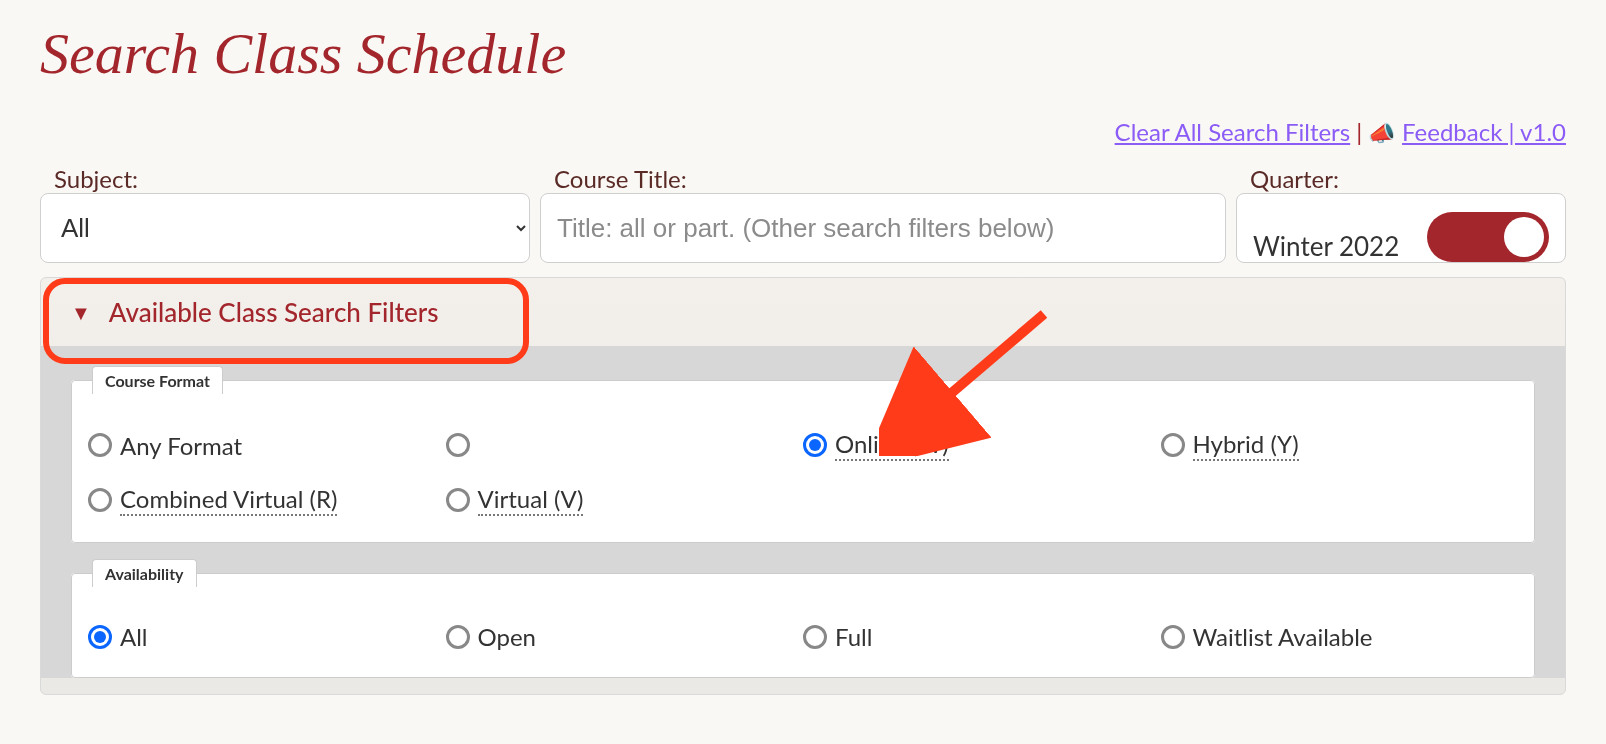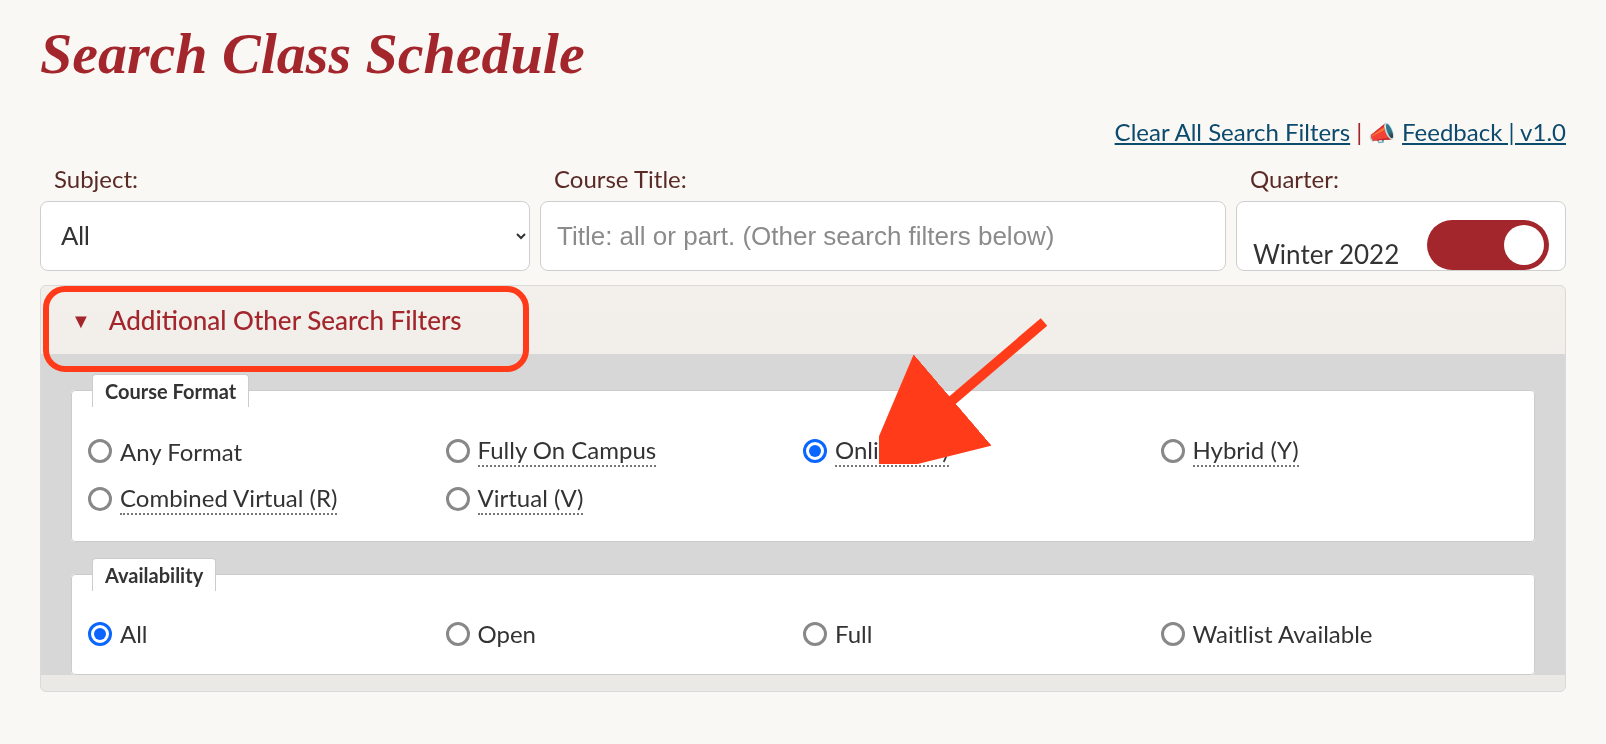--- a/index.html
+++ b/index.html
@@ -9,45 +9,45 @@
     background: #faf8f5;
     font-family: "Lato", "Helvetica Neue", Arial, sans-serif;
     font-size: 22px;
     color: #333;
     width: 1606px;
   }
   .page { padding: 20px 40px 0 40px; }
   .title {
     font-family: Georgia, "Times New Roman", serif;
     font-style: italic;
-    font-weight: 700;
+    font-weight: 400;
     font-size: 58px;
     color: #a3262c;
     margin: 0 0 30px 0;
   }
   .top-links {
     text-align: right;
     font-size: 24px;
     margin-bottom: 18px;
     color: #a3262c;
   }
   .top-links a {
-    color: #0c4a6e;
+    color: #8b5cf6;
     text-decoration: underline;
   }
   .filters-row {
     display: flex;
     gap: 10px;
     align-items: flex-end;
     margin-bottom: 14px;
   }
   .field-label {
     font-size: 24px;
     color: #5a2b26;
-    margin-bottom: 8px;
+    margin-bottom: 0;
     padding-left: 14px;
   }
   .subject-col { width: 490px; }
   .title-col  { flex: 1; }
   .quarter-col{ width: 330px; }
   select, input[type=text], .quarter-box {
     width: 100%;
     height: 70px;
     border: 1px solid #cfcfcf;
     border-radius: 8px;
@@ -119,35 +119,36 @@
     border-radius: 4px;
     margin: 0 0 16px 0;
     padding: 20px 16px 18px 16px;
   }
   legend {
     background: #fff;
     border: 1px solid #ccc;
     border-bottom: none;
     border-radius: 4px 4px 0 0;
     padding: 4px 12px;
-    font-size: 20px;
+    font-size: 16px;
     font-weight: 700;
     margin-left: 4px;
   }
   .radio-row {
     display: flex;
     flex-wrap: wrap;
   }
   .radio-item {
     width: 25%;
     display: flex;
     align-items: center;
     gap: 8px;
     padding: 8px 0;
     font-size: 24px;
+    margin-top: 7px;
   }
   .radio {
     width: 24px; height: 24px;
     border-radius: 50%;
     border: 3px solid #888;
     display: inline-block;
     position: relative;
     cursor: pointer;
     flex-shrink: 0;
   }
@@ -203,21 +204,21 @@
           </span>
       </div>
     </div>
   </div>
 
   <div class="filters-outer">
     <div class="highlight-ring"></div>
 
     <div class="acc-header">
       <span class="acc-arrow">▼</span>
-      <span>Additional Other Search Filters</span>
+      <span>Available Class Search Filters</span>
     </div>
 
     <svg class="annot-arrow" width="190" height="150">
       <defs>
         <marker id="ah" markerWidth="12" markerHeight="12" refX="6" refY="6" orient="auto">
           <path d="M0,0 L12,6 L0,12 Z" fill="#ff3b19"></path>
         </marker>
       </defs>
       <line x1="165" y1="8" x2="28" y2="125" stroke="#ff3b19" stroke-width="10" marker-end="url(#ah)"></line>
     </svg>
@@ -226,21 +227,20 @@
 
       <fieldset>
         <legend>Course Format</legend>
         <div class="radio-row" id="format-row">
             <label class="radio-item">
               <span class="radio"></span>
               <span>Any Format</span>
             </label>
             <label class="radio-item">
               <span class="radio"></span>
-              <span class="dotted-label">Fully On Campus</span>
             </label>
             <label class="radio-item">
               <span class="radio checked"></span>
               <span class="dotted-label">Online (W)</span>
             </label>
             <label class="radio-item">
               <span class="radio"></span>
               <span class="dotted-label">Hybrid (Y)</span>
             </label>
             <label class="radio-item">

